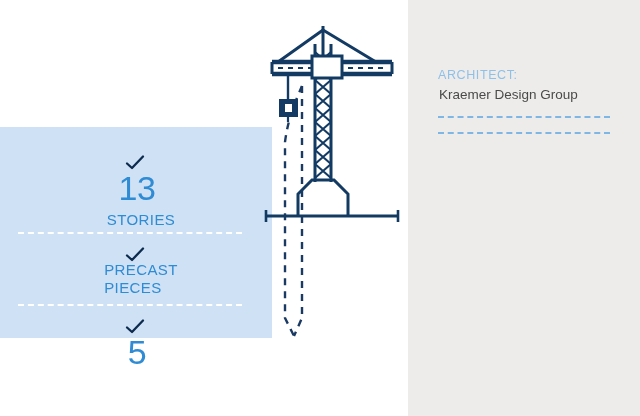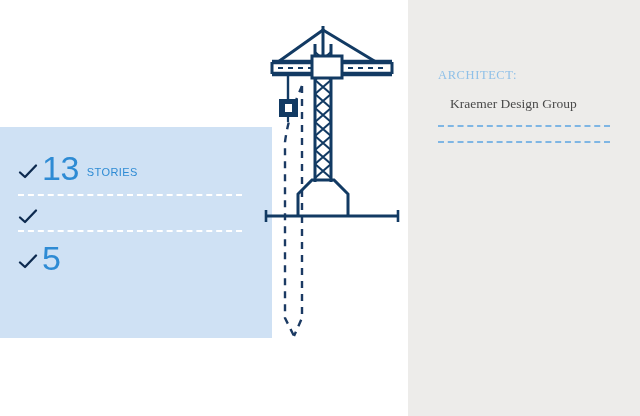--- a/index.html
+++ b/index.html
@@ -11,61 +11,61 @@
     position:relative;
   }
   #stage{position:absolute;left:0;top:0;width:640px;height:416px;}
 
   
   .panel-right{
     position:absolute;left:408px;top:0;width:232px;height:416px;
     background:#edecea;
   }
   .info-list{
-    position:absolute;left:30px;top:68px;width:180px;font-family:Liberation Serif, serif;
+    position:absolute;left:30px;top:68px;width:180px;
   }
   .info-block{margin:0;}
   .info-label{
     font-size:12.5px;letter-spacing:.6px;line-height:15px;
     color:#8fc0e8;font-weight:400;
     text-transform:uppercase;
     margin:0 0 3px 0;
     white-space:pre-line;
   }
   .info-value{
     font-size:13.5px;line-height:17px;
-    color:#4a4a4a;font-weight:400;margin:12px;
+    color:#4a4a4a;font-weight:400;margin:1px;
   }
   .info-sep{
     height:0;border-top:2px dashed #7fb6e4;
     margin:13px 0 14px 0;width:172px;
   }
 
   
   .panel-stats{
     position:absolute;left:0;top:127px;width:272px;height:211px;
     background:#cfe1f4;
   }
   .stat-rows{
     position:absolute;left:18px;top:22px;width:238px;
   }
   .stat-row{
-    display:flex;align-items:center;
+    display:flex;align-items:center;flex-direction:column;
   }
   .check{
     flex:0 0 auto;width:20px;height:20px;margin-right:4px;
     position:relative;top:5px;
   }
   .check svg{display:block;}
   .stat-num{
     color:#2e8bd4;font-size:34px;line-height:38px;font-weight:400;
     letter-spacing:-.5px;
   }
   .stat-unit{
-    color:#2e8bd4;font-size:11px;line-height:18px;font-weight:400;
+    color:#2e8bd4;font-size:15px;line-height:18px;font-weight:400;
     letter-spacing:.4px;text-transform:uppercase;
     margin-left:8px;white-space:pre-line;
   }
   .stat-unit.one-line{position:relative;top:4px;}
   .stat-sep{
     height:0;border-top:2px dashed #ffffff;width:224px;
     margin:7px 0 7px 0;
   }
 
   
@@ -120,20 +120,22 @@
       </div>
 
       <div class="stat-sep"></div>
 
       <div class="stat-row">
         <span class="check">
           <svg width="20" height="20" viewBox="0 0 20 20" fill="none" xmlns="http://www.w3.org/2000/svg">
             <path d="M2 9.5 L7 14 L18 2.5" stroke="#0d2a4f" stroke-width="2.3" stroke-linecap="round" stroke-linejoin="round"></path>
           </svg>
         </span>
+        <span class="stat-unit">PRECAST
+PIECES</span>
       </div>
 
       <div class="stat-sep"></div>
 
       <div class="stat-row">
         <span class="check">
           <svg width="20" height="20" viewBox="0 0 20 20" fill="none" xmlns="http://www.w3.org/2000/svg">
             <path d="M2 9.5 L7 14 L18 2.5" stroke="#0d2a4f" stroke-width="2.3" stroke-linecap="round" stroke-linejoin="round"></path>
           </svg>
         </span>

